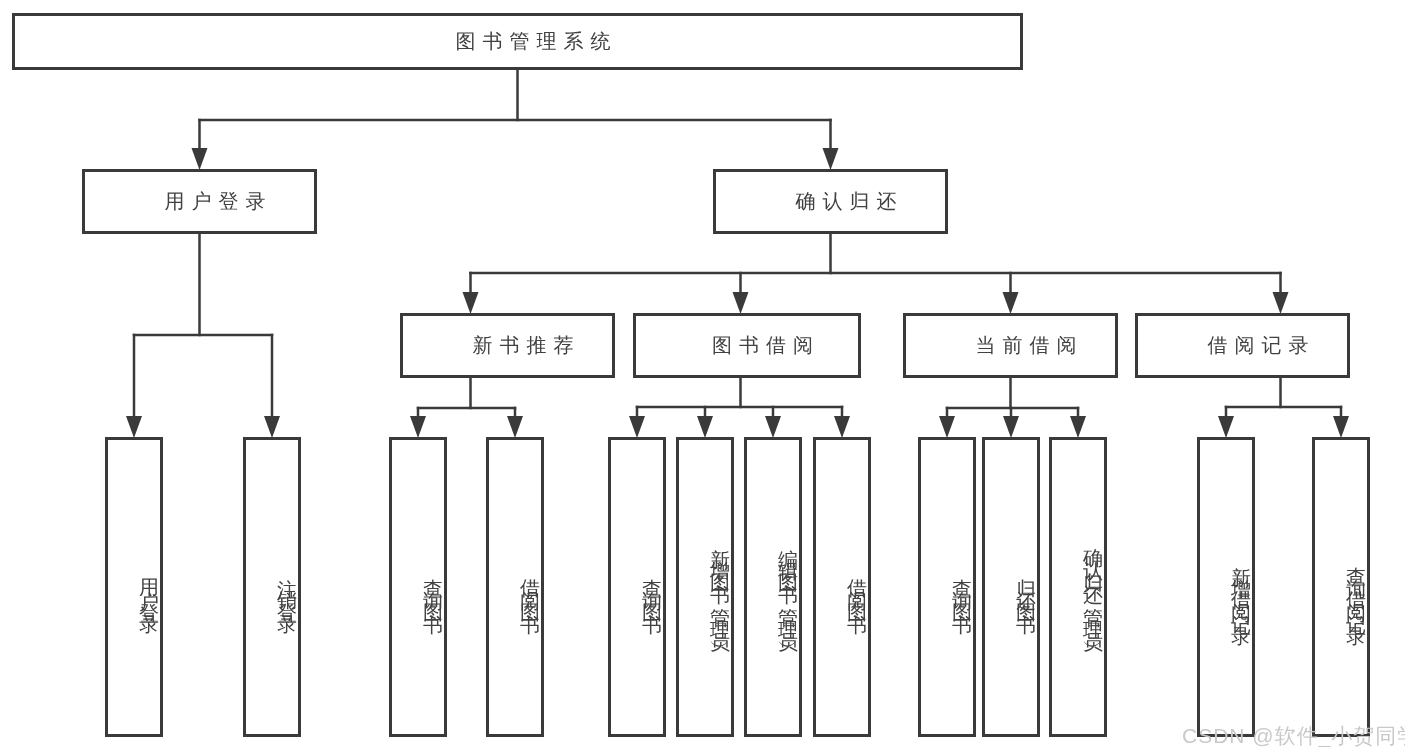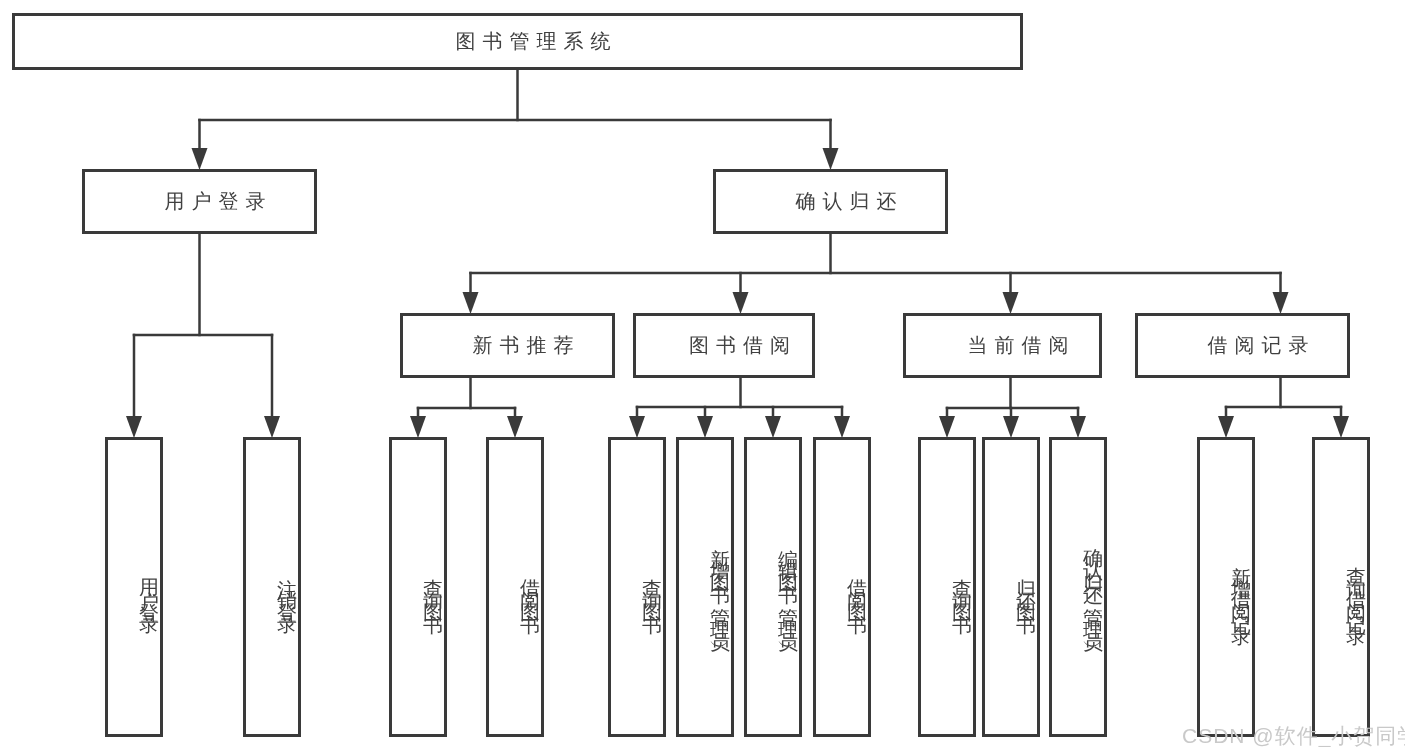--- a/index.html
+++ b/index.html
@@ -96,24 +96,24 @@
   <div class="box" style="left:82px;top:169px;width:235px;height:65px;">
     <span class="hlabel">用户登录</span>
   </div>
   <div class="box" style="left:713px;top:169px;width:235px;height:65px;">
     <span class="hlabel">确认归还</span>
   </div>
 
   <div class="box" style="left:363px;top:313px;width:215px;height:65px;margin-left:37px;">
     <span class="hlabel">新书推荐</span>
   </div>
-  <div class="box" style="left:633px;top:313px;width:182px;height:65px;">
+  <div class="box" style="left:633px;top:313px;width:228px;height:65px;">
     <span class="hlabel">图书借阅</span>
   </div>
-  <div class="box" style="left:903px;top:313px;width:199px;height:65px;">
+  <div class="box" style="left:903px;top:313px;width:215px;height:65px;">
     <span class="hlabel">当前借阅</span>
   </div>
   <div class="box" style="left:1135px;top:313px;width:215px;height:65px;align-items:center;">
     <span class="hlabel">借阅记录</span>
   </div>
 
   <div class="box" style="left:105px;top:437px;width:58px;height:300px;">
     <span class="vtext">用户登录</span>
   </div>
   <div class="box" style="left:243px;top:437px;width:58px;height:300px;">

